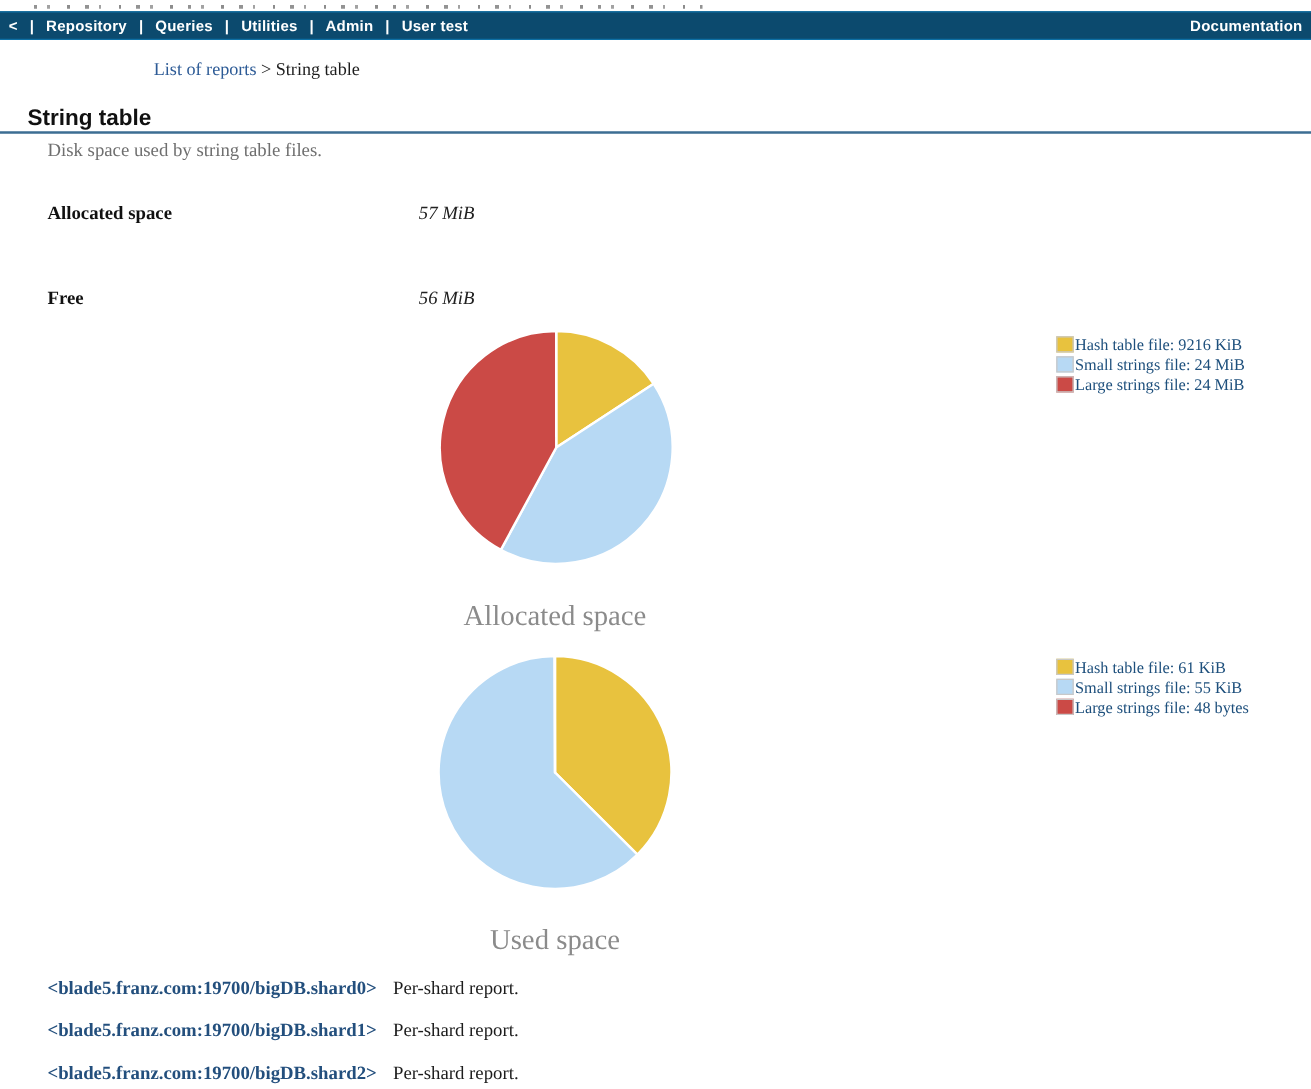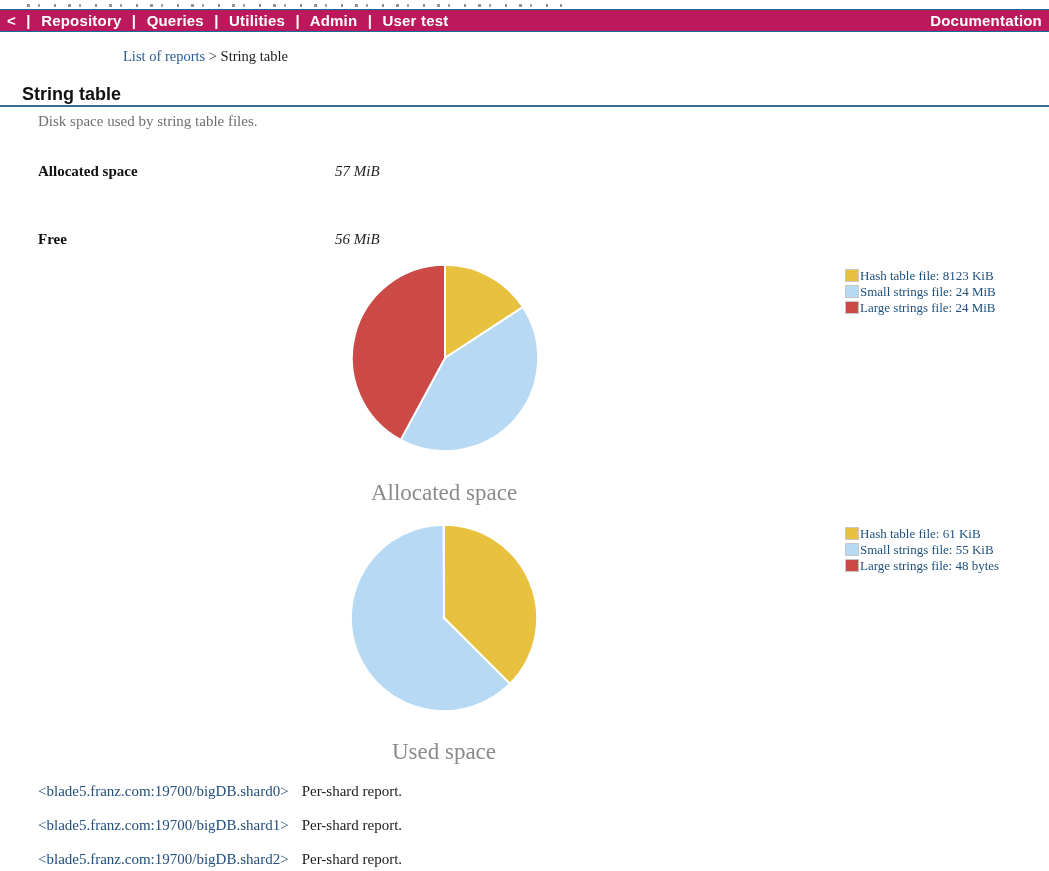--- a/index.html
+++ b/index.html
@@ -8,23 +8,23 @@
 
   
   .top-strip{position:absolute;left:0;top:0;width:1049px;height:9px;background:#fff;}
   .top-strip::after{content:"";position:absolute;left:27px;top:4px;width:535px;height:3px;
         opacity:.55;
         background:repeating-linear-gradient(90deg,#3a3a3a 0 3px,transparent 3px 11px,
                    #565656 11px 13px,transparent 13px 27px,#2e2e2e 27px 29px,transparent 29px 41px);}
 
   
   .nav{position:absolute;left:0;top:9px;width:1049px;height:23px;box-sizing:border-box;
-       background:#be185d;border-top:1px solid #0e6fa4;border-bottom:1px solid #0e6fa4;
+       background:#0c4a6e;border-top:1px solid #0e6fa4;border-bottom:1px solid #0e6fa4;
        display:flex;justify-content:space-between;align-items:center;padding:0 7px;
-       font-family:"Liberation Sans","DejaVu Sans",sans-serif;font-weight:bold;font-size:15px;
+       font-family:"Liberation Sans","DejaVu Sans",sans-serif;font-weight:bold;font-size:12px;
        color:#fff;letter-spacing:.2px;}
   .nav a{color:#fff;text-decoration:none;cursor:pointer;}
   .nav .sep{margin:0 6px;}
 
   
   .breadcrumb{position:absolute;left:75px;top:48px;font-size:14.5px;margin-left:48px;}
   .breadcrumb a{color:#2d5b96;text-decoration:none;cursor:pointer;}
   .breadcrumb .cur{color:#1c1c1c;}
 
   
@@ -50,21 +50,21 @@
 
   
   .legend{position:absolute;left:845px;font-size:13px;color:#1d4f7c;line-height:16px;}
   .leg0{top:268px;} .leg1{top:526px;}
   .legend-row{white-space:nowrap;height:16px;}
   .legend-swatch{display:inline-block;width:12px;height:11px;border:1px solid #c8c8c8;
        vertical-align:-2px;margin-right:1px;}
 
   
   .shard-row{position:absolute;left:38px;font-size:15px;white-space:nowrap;}
-  .shard-row a{font-weight:normal;color:#234f7d;text-decoration:none;cursor:pointer;}
+  .shard-row a{font-weight:bold;color:#234f7d;text-decoration:none;cursor:pointer;}
   .shard-row .note{margin-left:13px;color:#1c1c1c;}
   .shard-row.s0{top:783px;} .shard-row.s1{top:817px;} .shard-row.s2{top:851px;}
 </style>
 </head>
 <body>
 
 <div id="page">
 
   <div class="top-strip"></div>
 
@@ -103,21 +103,21 @@
     <span class="k">Free</span><span class="v">56 MiB</span>
   </div>
 
   <svg class="pie pie0" viewBox="0 0 200 200">
       <path d="M 100 100 L 100.00 4.00 A 96 96 0 0 1 180.37 47.49 Z" fill="#e8c23e" stroke="#ffffff" stroke-width="2" stroke-linejoin="round"></path>
       <path d="M 100 100 L 180.37 47.49 A 96 96 0 0 1 54.31 184.43 Z" fill="#b7d9f4" stroke="#ffffff" stroke-width="2" stroke-linejoin="round"></path>
       <path d="M 100 100 L 54.31 184.43 A 96 96 0 0 1 99.97 4.00 Z" fill="#cb4a46" stroke="#ffffff" stroke-width="2" stroke-linejoin="round"></path>
     </svg>
   <div class="chart-caption cap0">Allocated space</div>
   <div class="legend leg0">
-      <div class="legend-row"><span class="legend-swatch" style="background: rgb(232, 194, 62);"></span><span class="legend-label">Hash table file: 8123 KiB</span></div>
+      <div class="legend-row"><span class="legend-swatch" style="background: rgb(232, 194, 62);"></span><span class="legend-label">Hash table file: 9216 KiB</span></div>
       <div class="legend-row"><span class="legend-swatch" style="background: rgb(183, 217, 244);"></span><span class="legend-label">Small strings file: 24 MiB</span></div>
       <div class="legend-row"><span class="legend-swatch" style="background: rgb(203, 74, 70);"></span><span class="legend-label">Large strings file: 24 MiB</span></div>
     </div>
 
   <svg class="pie pie1" viewBox="0 0 200 200">
       <path d="M 100 100 L 100.00 4.00 A 96 96 0 0 1 167.97 167.80 Z" fill="#e8c23e" stroke="#ffffff" stroke-width="2" stroke-linejoin="round"></path>
       <path d="M 100 100 L 167.97 167.80 A 96 96 0 1 1 99.68 4.00 Z" fill="#b7d9f4" stroke="#ffffff" stroke-width="2" stroke-linejoin="round"></path>
       <path d="M 100 100 L 99.68 4.00 A 96 96 0 0 1 99.97 4.00 Z" fill="#cb4a46" stroke="#ffffff" stroke-width="2" stroke-linejoin="round"></path>
     </svg>
   <div class="chart-caption cap1">Used space</div>

